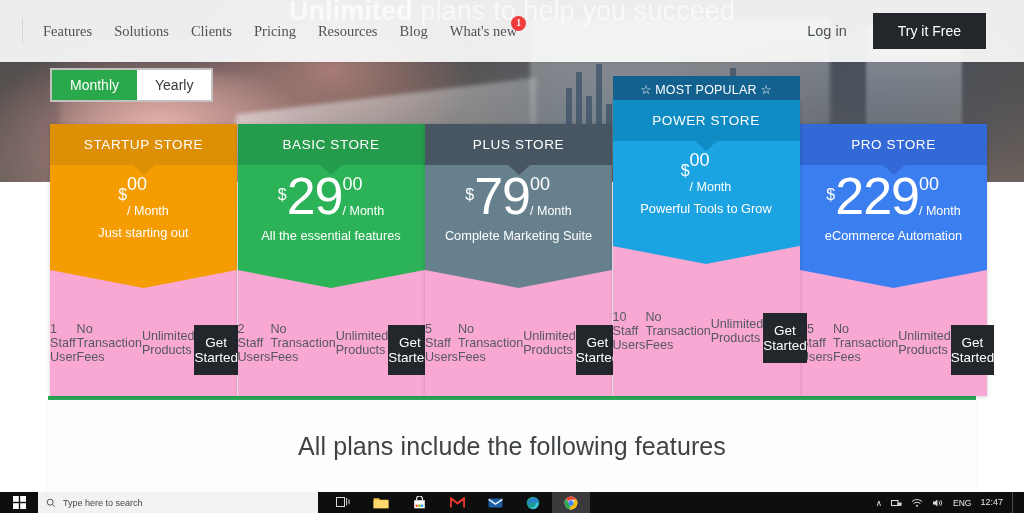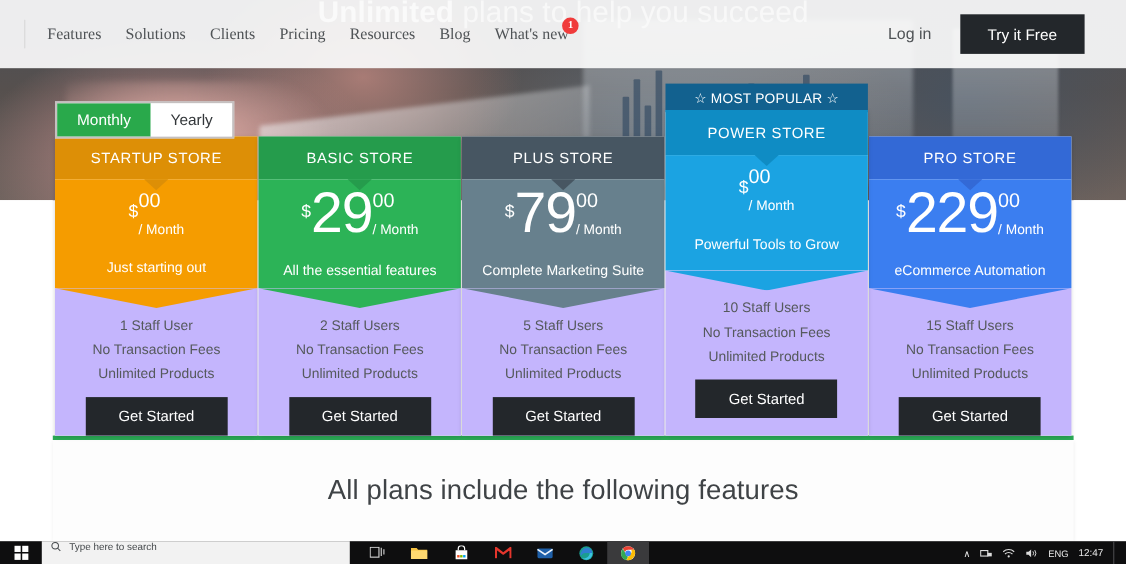--- a/index.html
+++ b/index.html
@@ -94,21 +94,21 @@
     margin-left: auto; margin-right: 38px; display: flex; align-items: center; gap: 26px;
   }
   .login-link { font-size: 14.5px; color: #4f5356; }
   .try-btn {
     background: #23272b; color: #fff; font-size: 14px;
     padding: 10px 25px; border: none; cursor: pointer;
   }
 
   
   .toggle {
-    position: absolute; left: 50px; top: 92px; z-index: 4;
+    position: absolute; left: 50px; top: 68px; z-index: 4;
     display: flex; border: 2px solid rgba(150,140,140,.55); background: #fff;
   }
   .toggle div {
     font-size: 14px; padding: 7px 18px; cursor: pointer;
   }
   .toggle .on  { background: #29a94b; color: #fff; }
   .toggle .off { background: #fff; color: #33373a; }
 
   
   .cards {
@@ -140,25 +140,25 @@
     position: absolute; top: 0; left: 50%; transform: translateX(-50%);
     width: 0; height: 0; border-left: 11px solid transparent;
     border-right: 11px solid transparent;
   }
   .price-row { display: flex; align-items: flex-start; line-height: 1; }
   .cur { font-size: 16px; font-weight: 300; margin-top: 14px; }
   .amt { font-size: 52px; font-weight: 300; letter-spacing: -1px; line-height: .92; }
   .frac-wrap { display: flex; flex-direction: column; align-items: flex-start; margin-top: 2px; }
   .cents { font-size: 18px; font-weight: 400; line-height: 1; }
   .permo { font-size: 12.5px; margin-top: 12px; }
-  .tagline { font-size: 12.8px; margin-top: 20px; }
+  .tagline { font-size: 12.8px; margin-top: 7px; }
 
   .card-body {
-    flex: 1; background: #c4b5fd; position: relative;
-    display: flex; flex-direction: column; align-items: center;
+    flex: 1; background: #f9a8d4; position: relative;
+    display: flex; flex-direction: row; align-items: center;
     padding-top: 27px;
   }
   .v-notch {
     position: absolute; top: 0; left: 0; width: 100%; height: 18px;
   }
   .feat { font-size: 12.6px; color: #55595c; margin-bottom: 8px; }
   .cta {
     margin-top: 6px; background: #23272b; color: #fff;
     font-size: 13.5px; padding: 10px 0; width: 129px; text-align: center;
     border: none; cursor: pointer;
@@ -184,21 +184,21 @@
 
   
   .taskbar {
     position: absolute; left: 0; bottom: 0; width: 1024px; height: 21px;
     background: #0e0e0f; display: flex; align-items: center; z-index: 20;
   }
   .start {
     width: 38px; height: 21px; display: flex; align-items: center; justify-content: center;
   }
   .search-box {
-    width: 280px; height: 21px; background: #f2f2f2; display: flex; align-items: flex-start;
+    width: 280px; height: 21px; background: #f2f2f2; display: flex; align-items: center;
     padding-left: 8px; gap: 7px;
   }
   .search-txt { font-size: 9px; color: #43474a; white-space: nowrap; }
   .tb-icons { display: flex; align-items: center; gap: 0px; margin-left: 6px; }
   .tb-ic { width: 38px; height: 21px; display: flex; align-items: center; justify-content: center; }
   .tb-ic.active { background: #3a3a3c; }
   .tray {
     margin-left: auto; display: flex; align-items: center; gap: 9px;
     padding-right: 6px; color: #e8e8e8; font-size: 8.5px;
   }

